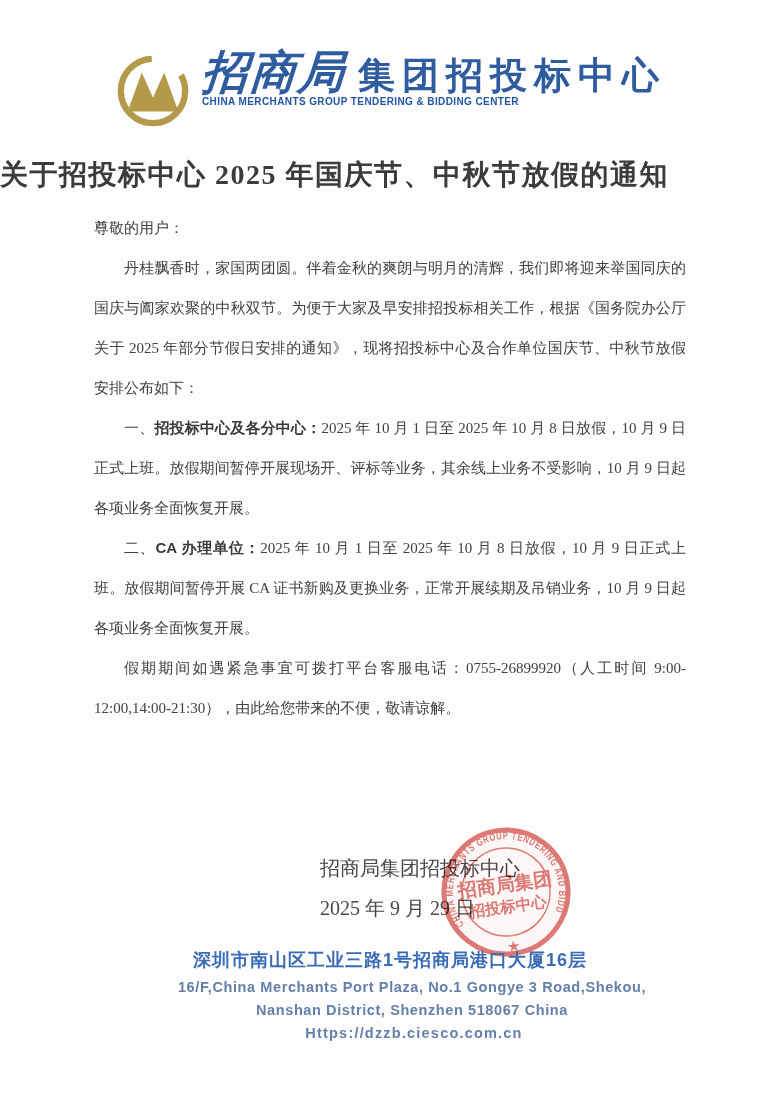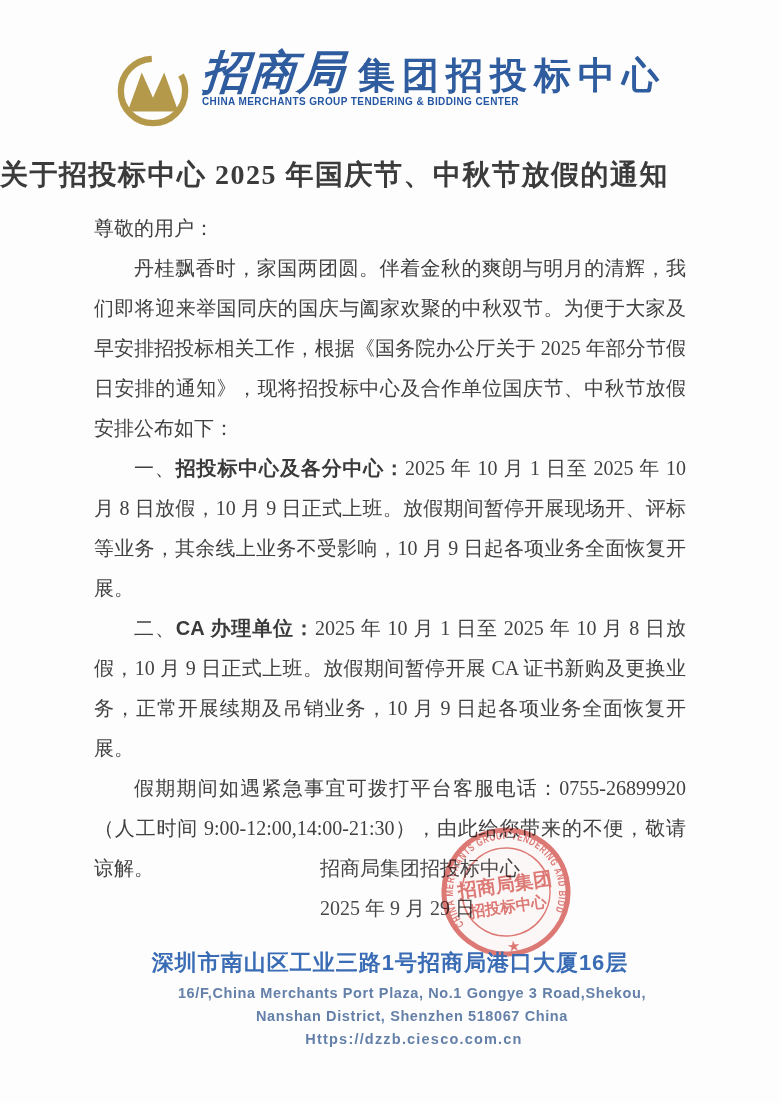--- a/index.html
+++ b/index.html
@@ -20,38 +20,38 @@
   .logo-group{font-size:37px;font-weight:700;letter-spacing:7px;
     font-family:"Liberation Sans","DejaVu Sans",sans-serif;}
   .logo-en{font-size:10px;font-weight:700;color:#2456a4;letter-spacing:0.4px;margin-top:0;
     font-family:"Liberation Sans","DejaVu Sans",sans-serif;}
 
   
   .doc-title{margin-top:26px;text-align:left;font-size:28px;font-weight:bold;color:#3b3b3b;
     letter-spacing:1.5px;font-family:"Liberation Serif",serif;}
 
   
-  .doc-body{width:592px;margin:14px auto 0 auto;font-size:20px;line-height:40px;
+  .doc-body{width:592px;margin:14px auto 0 auto;font-size:15px;line-height:40px;
     text-align:justify;color:#414141;}
   .doc-body p{margin:0;text-indent:2em;}
   .doc-body p.no-indent{text-indent:0;}
   .sec-head{font-weight:bold;font-family:"Liberation Sans","DejaVu Sans",sans-serif;color:#3a3a3a;margin-top:36px;}
 
   
   .signature{position:absolute;top:848px;right:120px;width:340px;text-align:left;
     font-size:20px;color:#474747;line-height:40px;}
 
   
   .seal{position:absolute;left:425px;top:811px;width:162px;height:162px;
     opacity:0.82;mix-blend-mode:multiply;transform:rotate(-8deg);}
 
   
   .footer{position:absolute;top:948px;left:0;width:780px;text-align:center;
     font-family:"Liberation Sans","DejaVu Sans",sans-serif;}
-  .footer-cn{font-size:22px;font-weight:700;color:#3a6cb5;letter-spacing:1px;}
+  .footer-cn{font-size:18px;font-weight:700;color:#3a6cb5;letter-spacing:1px;}
   .footer-en{font-size:14.5px;font-weight:600;color:#6480a9;margin-top:7px;letter-spacing:0.6px;padding-left:44px;}
   .footer-url{font-size:14.5px;font-weight:600;color:#6480a9;margin-top:7px;letter-spacing:1.2px;padding-left:48px;}
 </style>
 </head>
 <body>
 
 <div class="page">
 
   <div class="logo-row">
     <svg class="logo-mark" viewBox="-40 -40 80 80">

